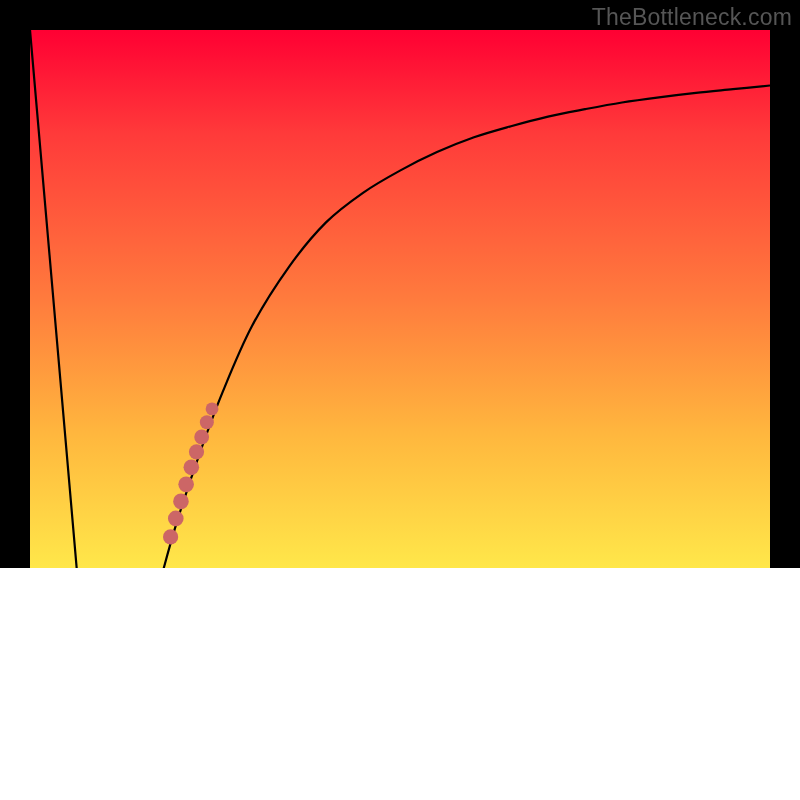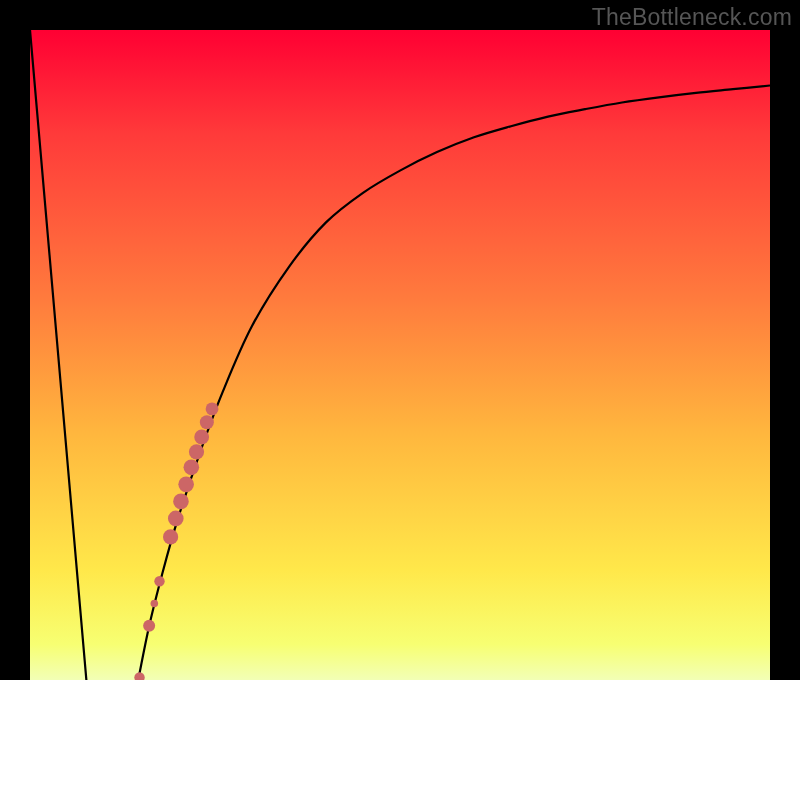--- a/index.html
+++ b/index.html
@@ -3,21 +3,21 @@
 <meta charset="utf-8">
 <style>
   body {
     margin: 0;
     padding: 0;
     background: #fff;
   }
   .chart-wrap {
     position: relative;
     width: 800px;
-    height: 680px;
+    height: 568px;
   }
   .frame {
     position: absolute;
     inset: 0;
     background: #000;
   }
   .plot {
     position: absolute;
     left: 30px;
     top: 30px;

